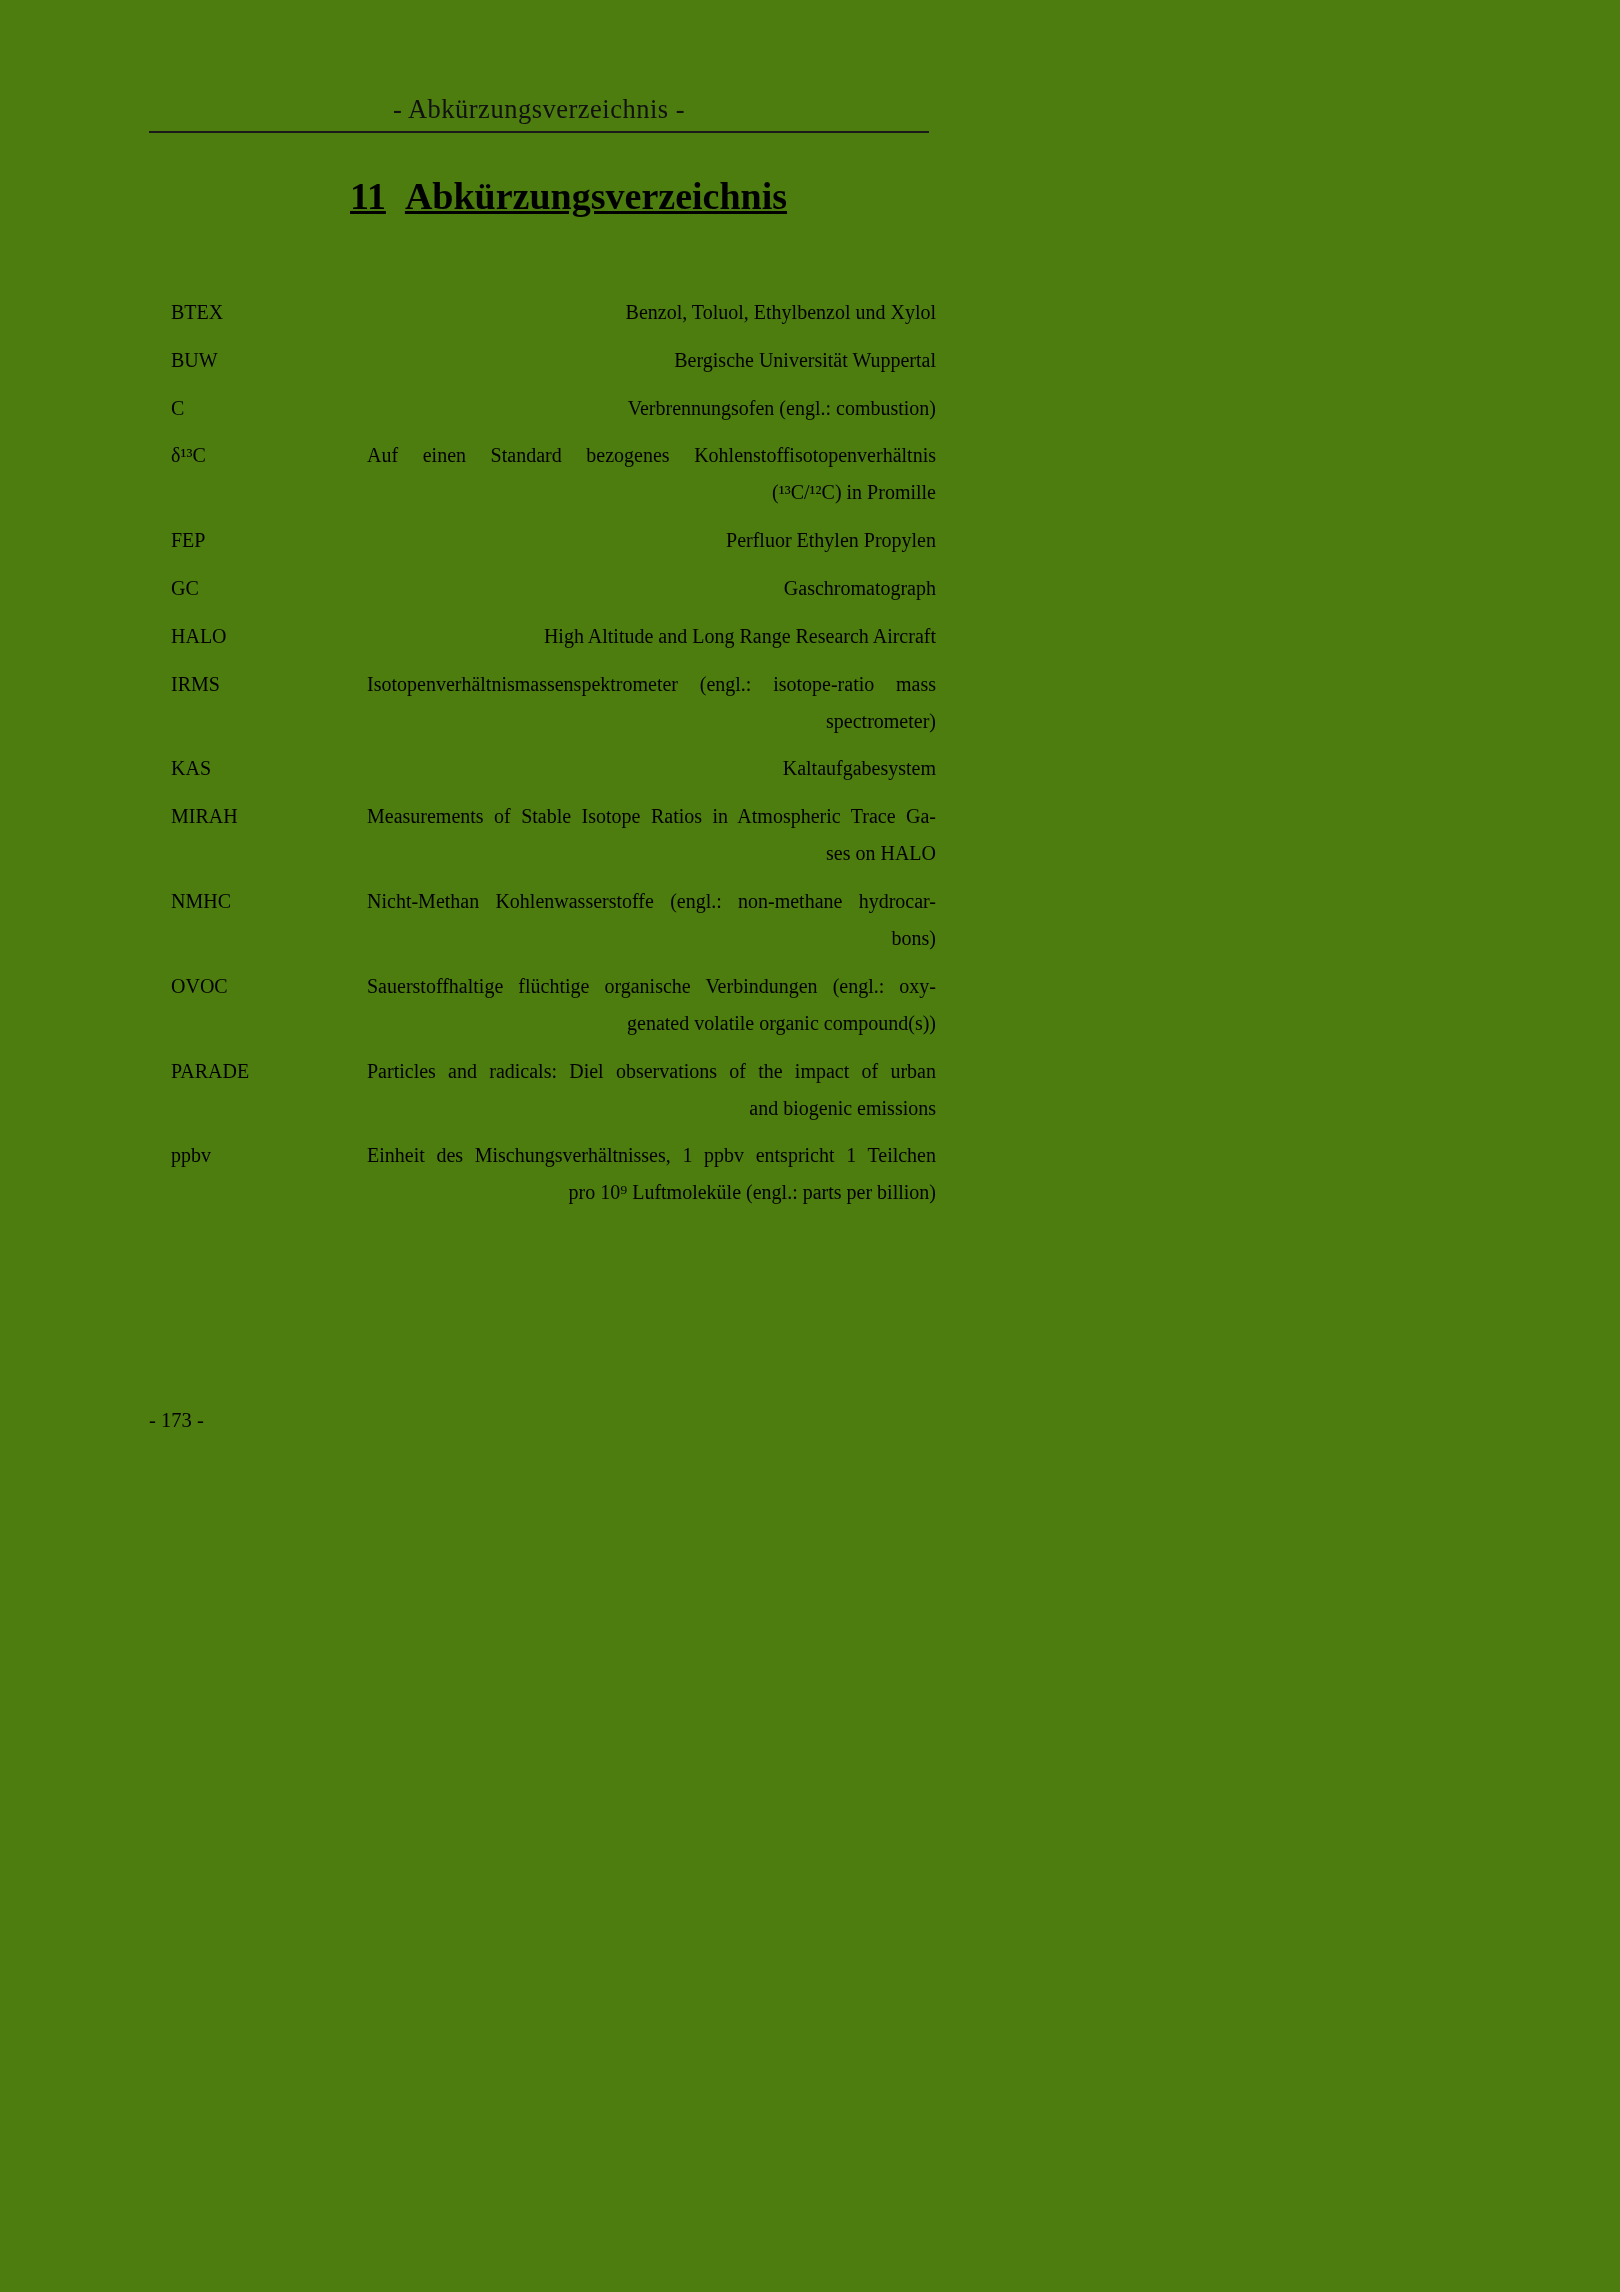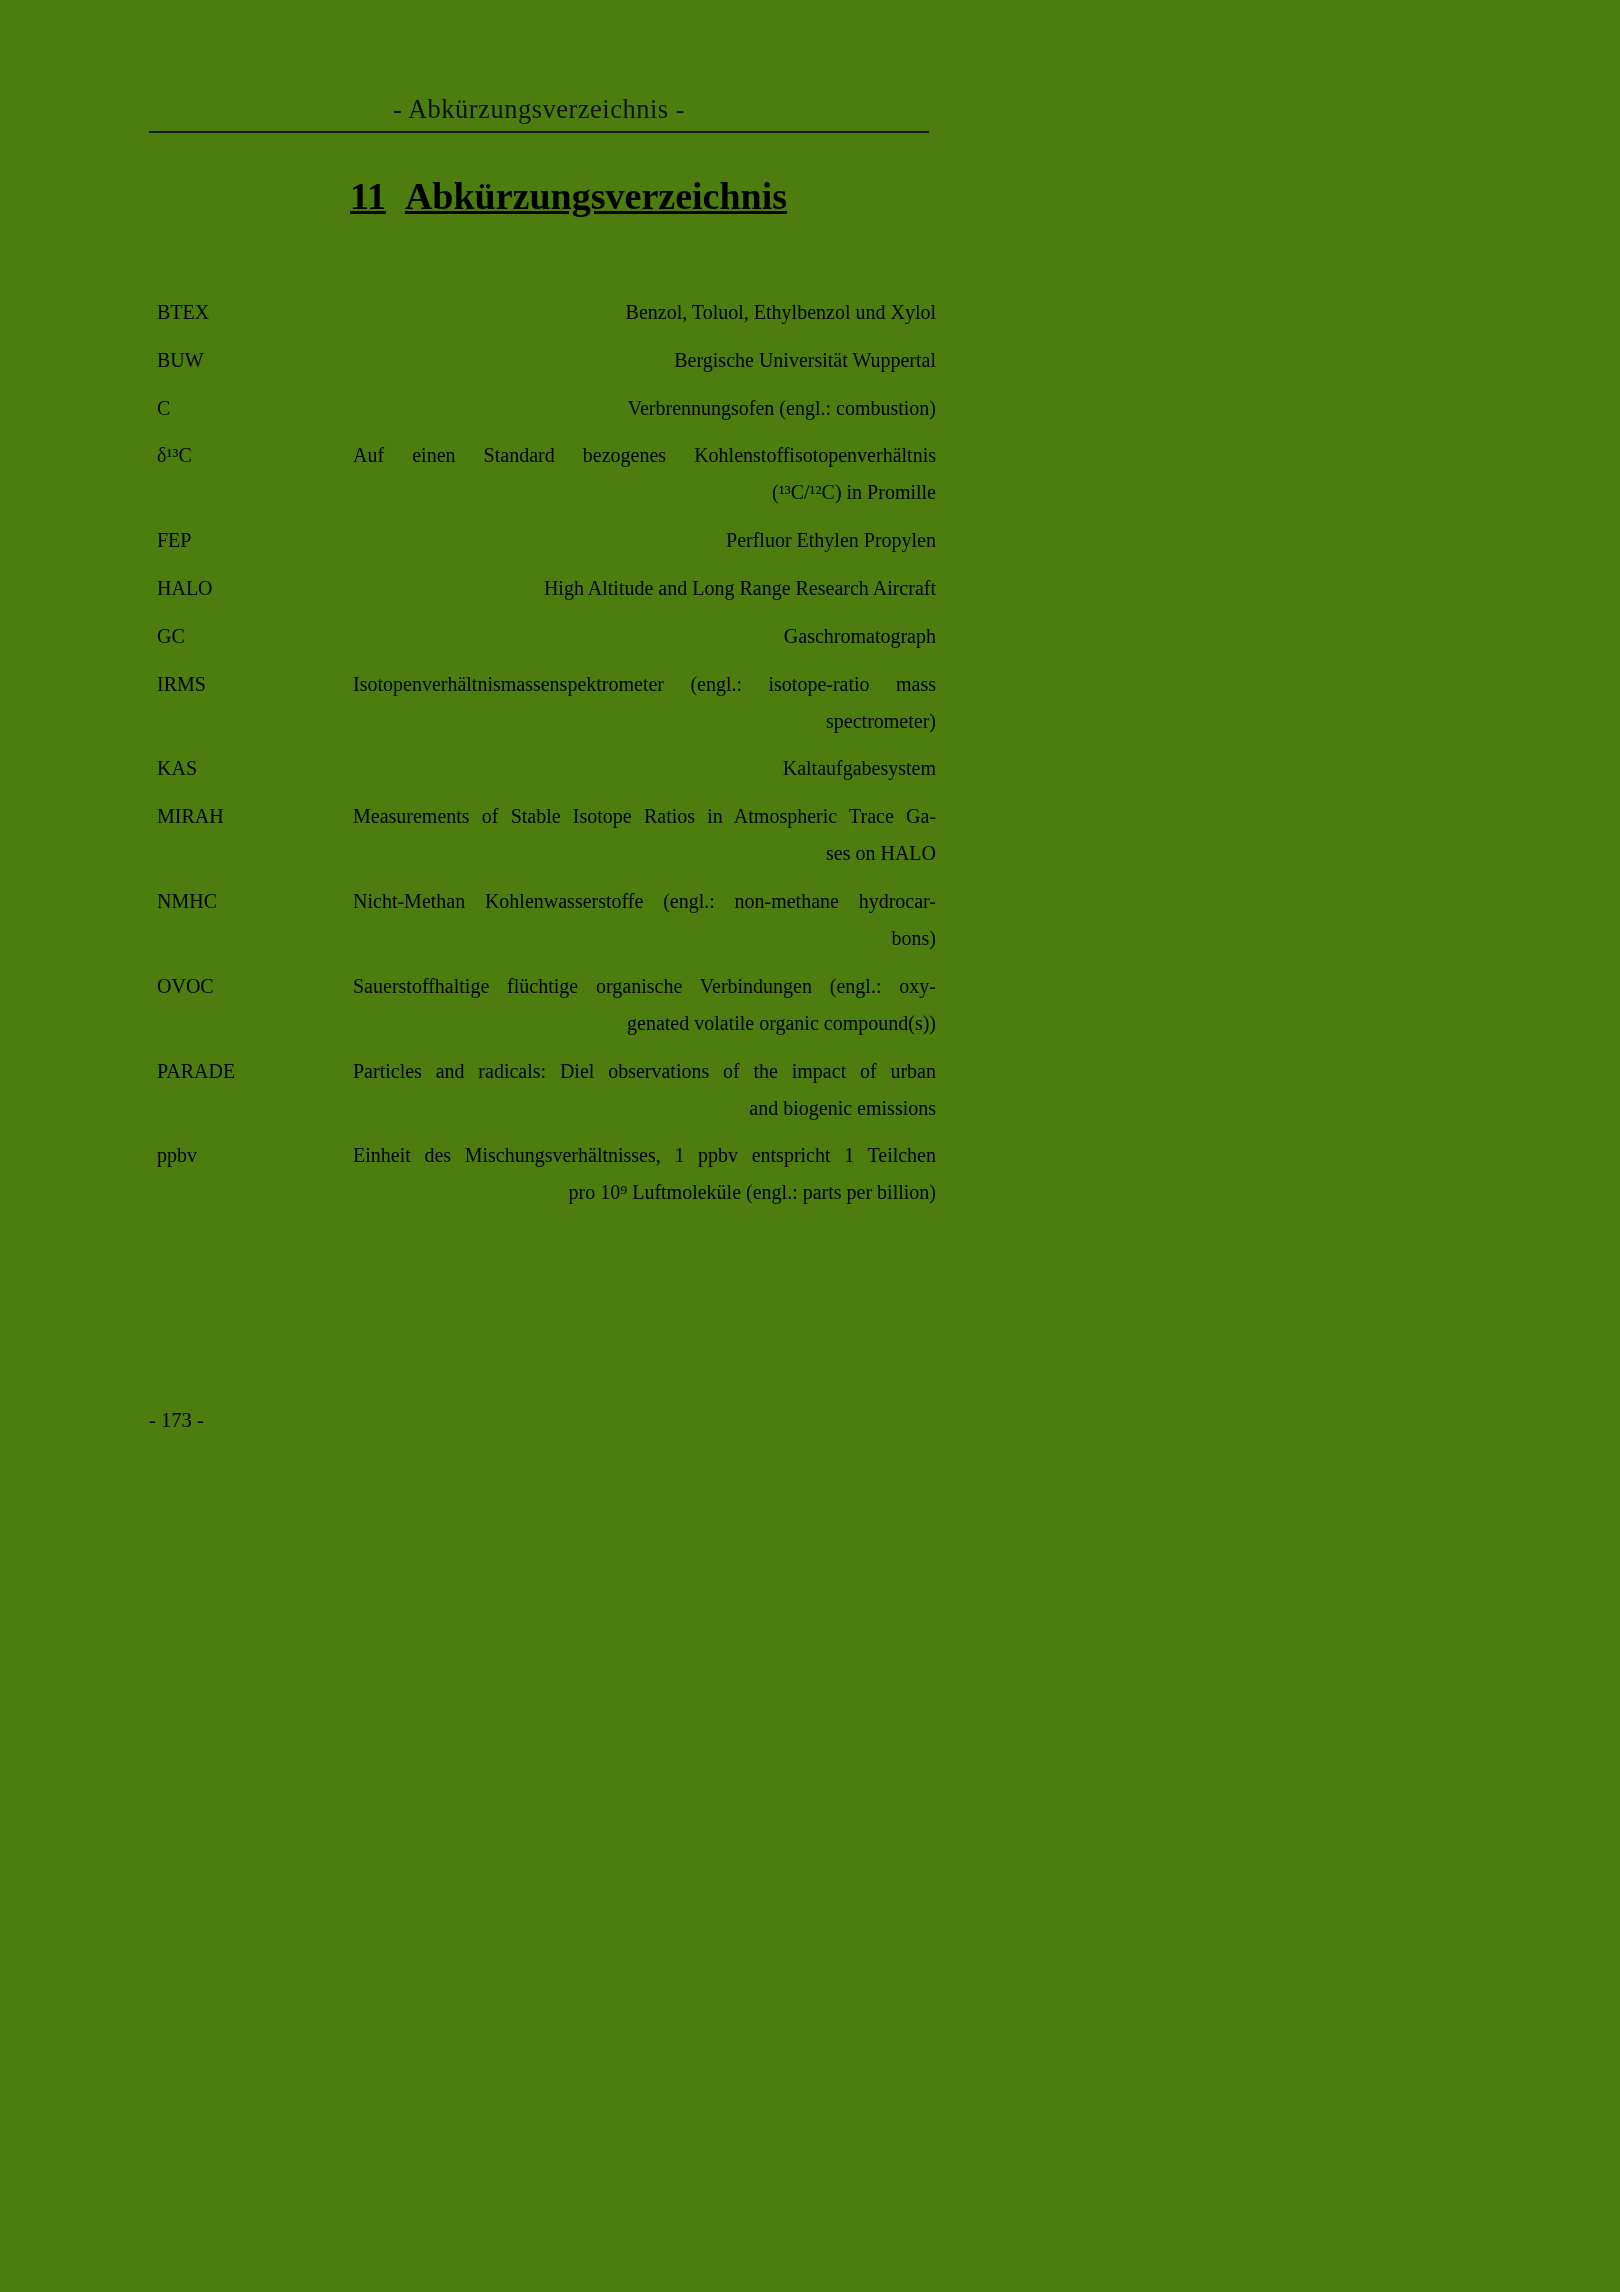--- a/index.html
+++ b/index.html
@@ -50,20 +50,21 @@
     position: absolute;
     top: 294px;
     left: 157px;
     width: 779px;
     font-size: 20px;
   }
   .entry {
     display: grid;
     grid-template-columns: 196px 1fr;
     margin-bottom: 10.8px;
+    margin-left: 14px;
   }
   .term {
     line-height: 37px;
   }
   .definition .line {
     line-height: 37px;
     text-align: right;
   }
   .definition .line.just {
     text-align: justify;
@@ -125,30 +126,30 @@
   </div>
 
   <div class="entry">
     <div class="term">FEP</div>
     <div class="definition">
           <div class="line">Perfluor Ethylen Propylen</div>
         </div>
   </div>
 
   <div class="entry">
+    <div class="term">GC</div>
+    <div class="definition">
+          <div class="line">Gaschromatograph</div>
+        </div>
+  </div>
+
+  <div class="entry">
     <div class="term">HALO</div>
     <div class="definition">
           <div class="line">High Altitude and Long Range Research Aircraft</div>
-        </div>
-  </div>
-
-  <div class="entry">
-    <div class="term">GC</div>
-    <div class="definition">
-          <div class="line">Gaschromatograph</div>
         </div>
   </div>
 
   <div class="entry">
     <div class="term">IRMS</div>
     <div class="definition">
           <div class="line just">Isotopenverhältnismassenspektrometer (engl.: isotope-ratio mass</div>
           <div class="line">spectrometer)</div>
         </div>
   </div>

